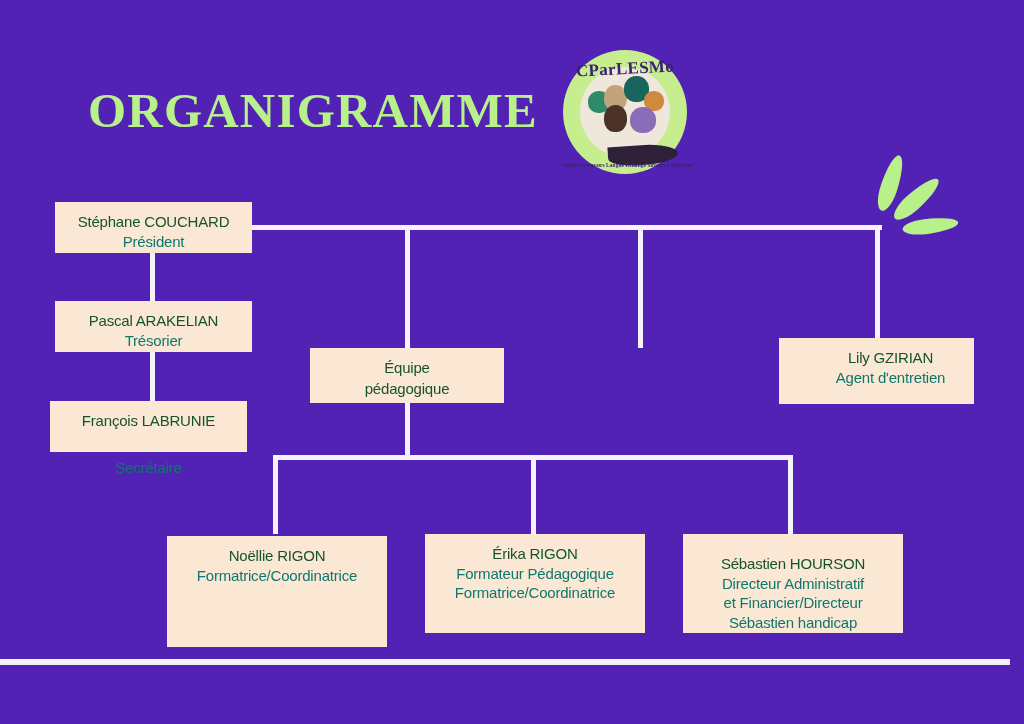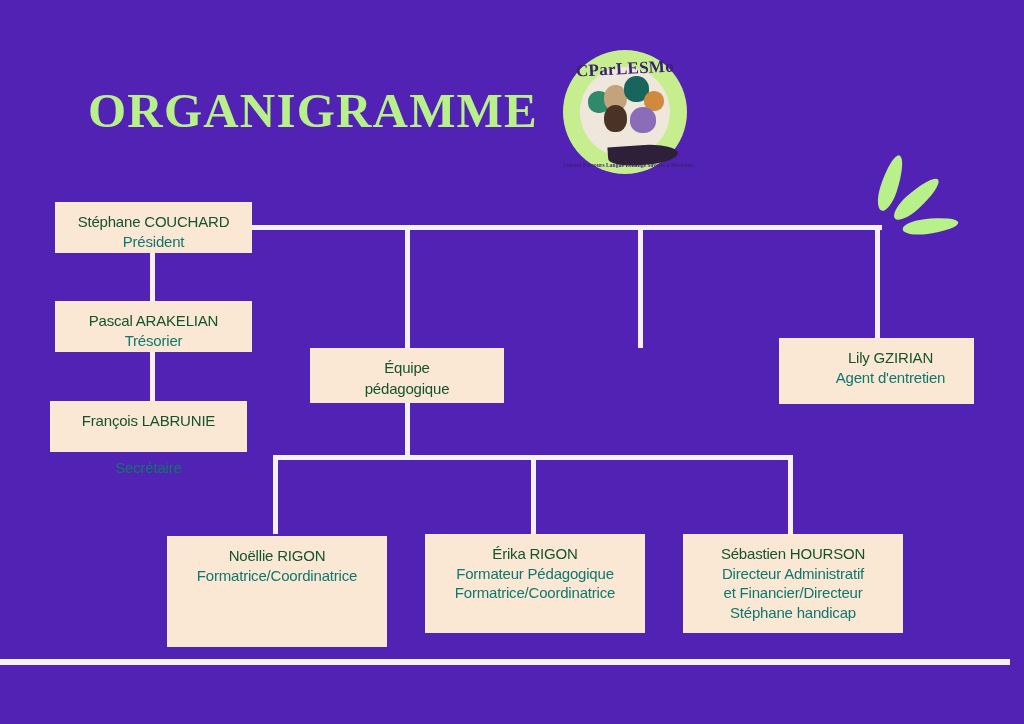--- a/index.html
+++ b/index.html
@@ -228,22 +228,22 @@
     <div class="nm">Noëllie RIGON</div>
     <div class="rl">Formatrice/Coordinatrice</div>
   </div>
 
   <div class="node" style="left:425px; top:534px; width:220px; height:99px;">
     <div class="nm">Érika RIGON</div>
     <div class="rl">Formateur Pédagogique</div>
     <div class="rl">Formatrice/Coordinatrice</div>
   </div>
 
-  <div class="node" style="left:683px; top:534px; width:220px; height:99px;">
+  <div class="node" style="left:683px; top:534px; width:220px; height:99px;justify-content:flex-end;">
     <div class="nm">Sébastien HOURSON</div>
     <div class="rl">Directeur Administratif</div>
     <div class="rl">et Financier/Directeur</div>
-    <div class="rl">Stéphane handicap</div>
+    <div class="rl">Sébastien handicap</div>
   </div>
 
   <div id="bottom-rule"></div>
 
 </div>
 
 </body></html>

